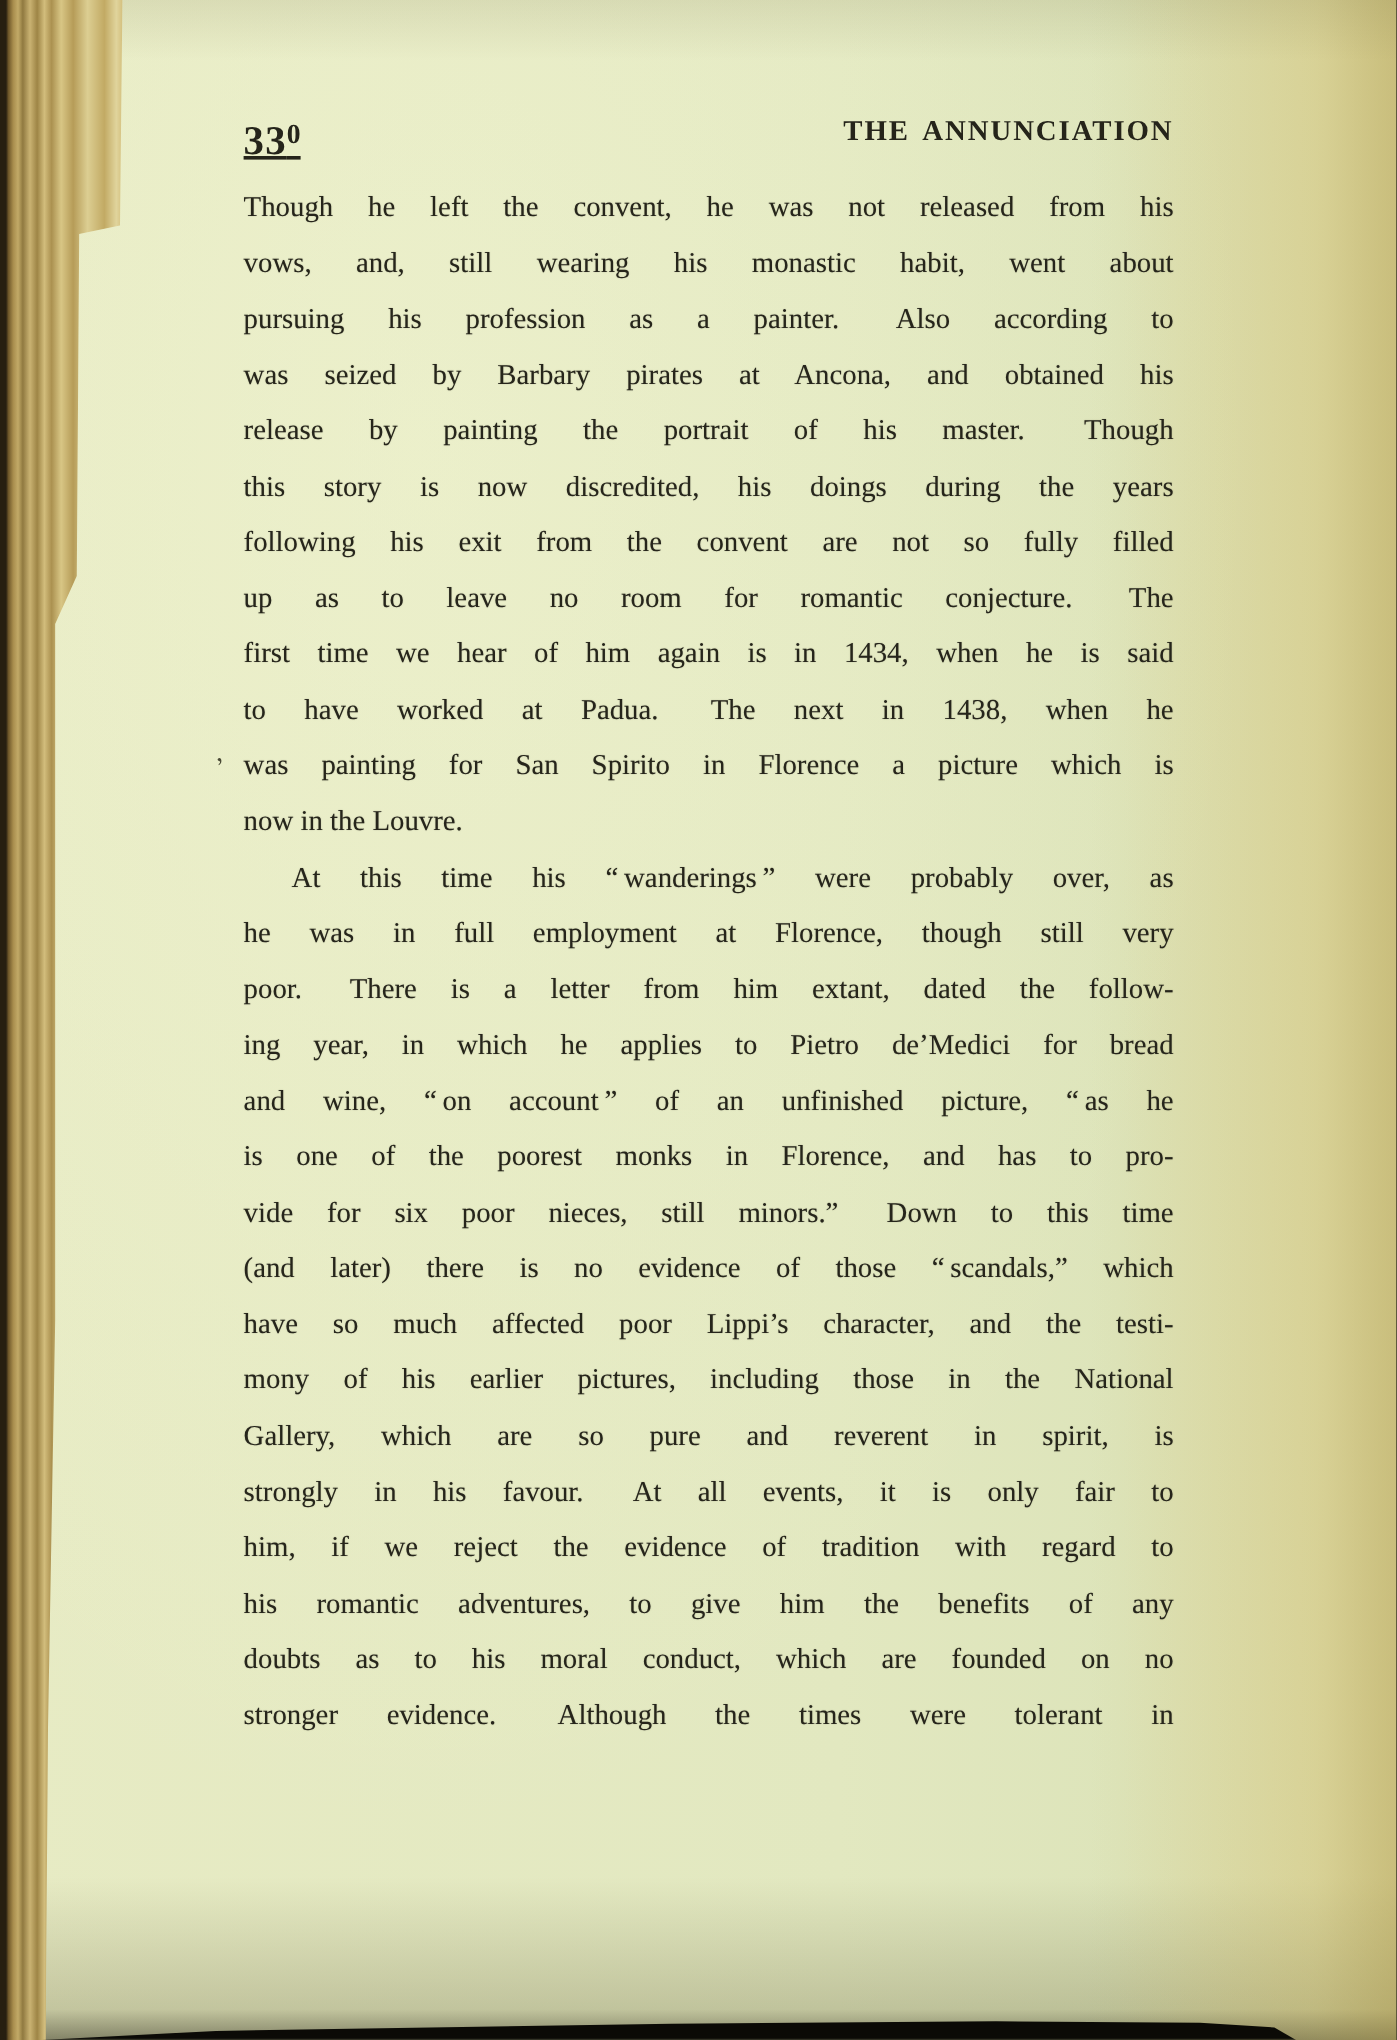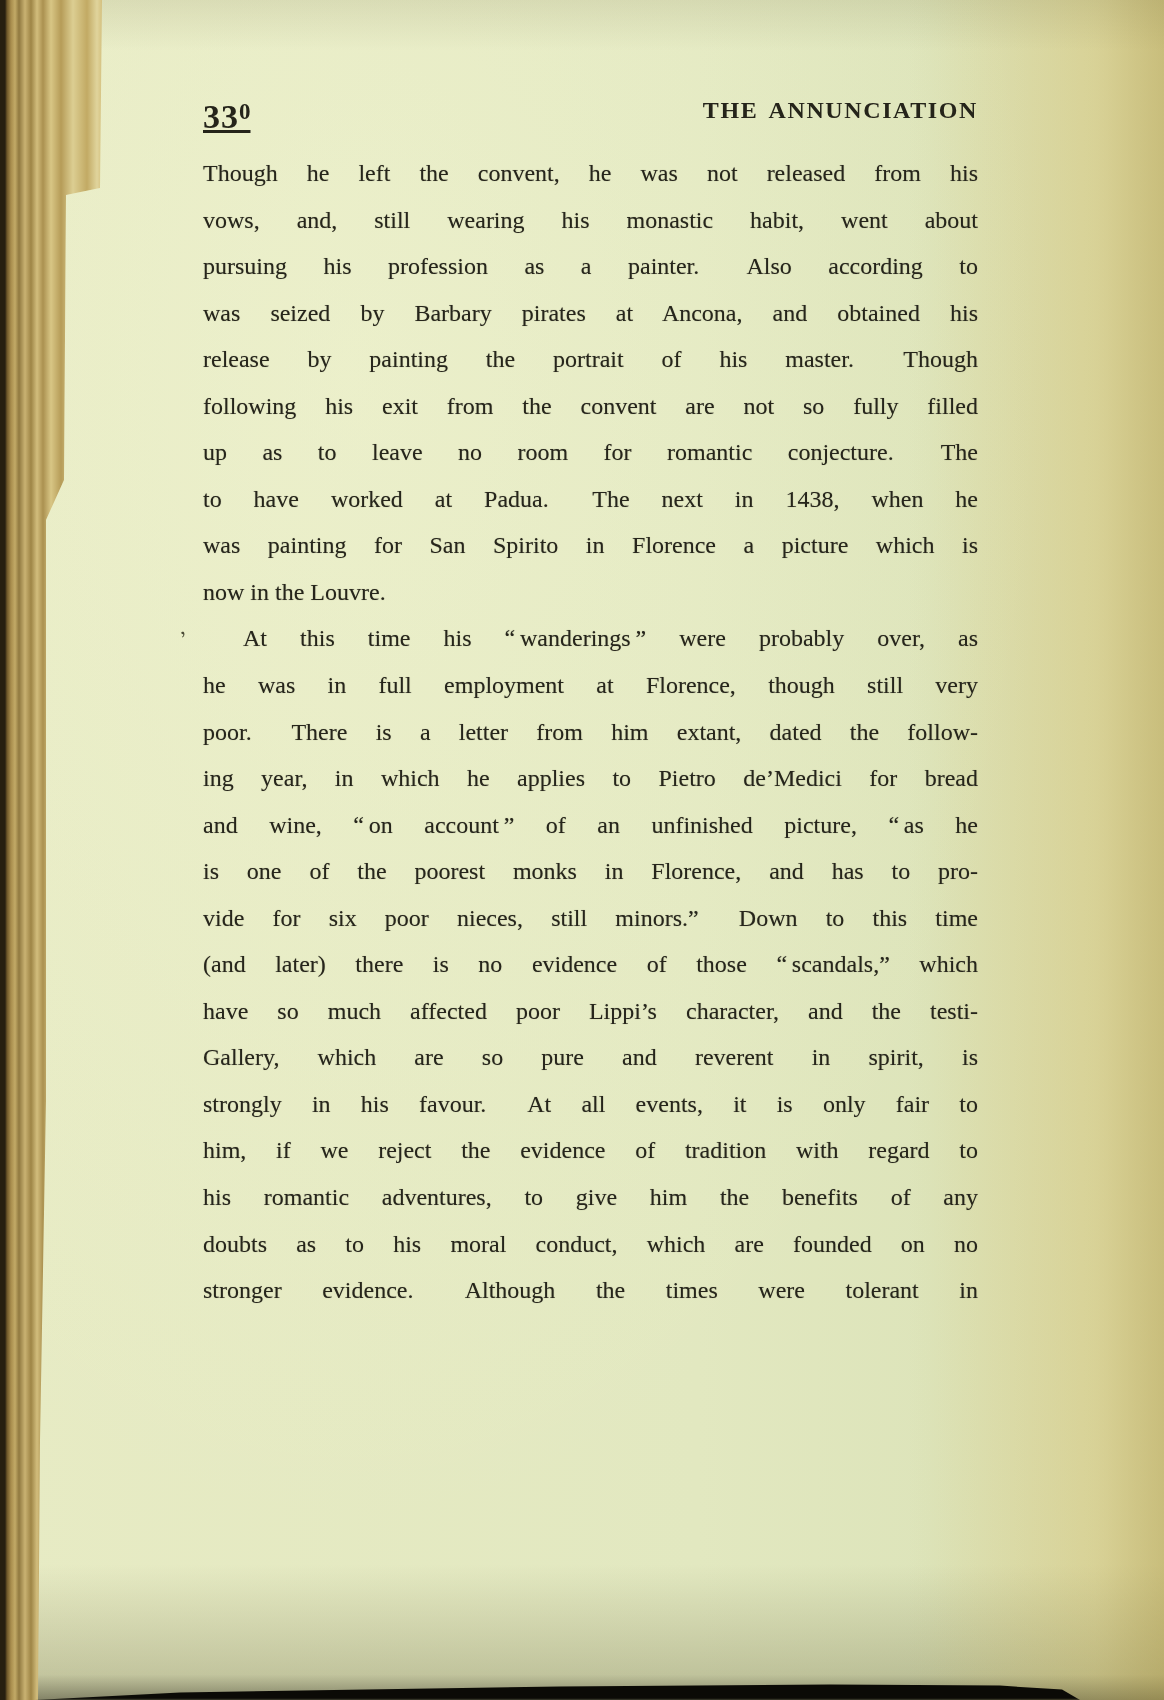--- a/index.html
+++ b/index.html
@@ -92,34 +92,37 @@
       <span class="pagenum"><span>33</span><span class="tail">0</span></span>
       <div class="running-title">THE ANNUNCIATION</div>
     </div>
     <span class="margin-mark">’</span>
     <div id="text-block" class="text-block">
         <div class="line">Though he left the convent, he was not released from his</div>
         <div class="line">vows, and, still wearing his monastic habit, went about</div>
         <div class="line">pursuing his profession as a painter.  Also according to</div>
         <div class="line">was seized by Barbary pirates at Ancona, and obtained his</div>
         <div class="line">release by painting the portrait of his master.  Though</div>
+        <div class="line">this story is now discredited, his doings during the years</div>
         <div class="line">following his exit from the convent are not so fully filled</div>
         <div class="line">up as to leave no room for romantic conjecture.  The</div>
+        <div class="line">first time we hear of him again is in 1434, when he is said</div>
         <div class="line">to have worked at Padua.  The next in 1438, when he</div>
         <div class="line">was painting for San Spirito in Florence a picture which is</div>
         <div class="line short">now in the Louvre.</div>
         <div class="line indent">At this time his “ wanderings ” were probably over, as</div>
         <div class="line">he was in full employment at Florence, though still very</div>
         <div class="line">poor.  There is a letter from him extant, dated the follow-</div>
         <div class="line">ing year, in which he applies to Pietro de’Medici for bread</div>
         <div class="line">and wine, “ on account ” of an unfinished picture, “ as he</div>
         <div class="line">is one of the poorest monks in Florence, and has to pro-</div>
         <div class="line">vide for six poor nieces, still minors.”  Down to this time</div>
         <div class="line">(and later) there is no evidence of those “ scandals,” which</div>
         <div class="line">have so much affected poor Lippi’s character, and the testi-</div>
+        <div class="line">mony of his earlier pictures, including those in the National</div>
         <div class="line">Gallery, which are so pure and reverent in spirit, is</div>
         <div class="line">strongly in his favour.  At all events, it is only fair to</div>
         <div class="line">him, if we reject the evidence of tradition with regard to</div>
         <div class="line">his romantic adventures, to give him the benefits of any</div>
         <div class="line">doubts as to his moral conduct, which are founded on no</div>
         <div class="line">stronger evidence.  Although the times were tolerant in</div>
       </div>
   </div>
   <div class="bottom-wedge"></div>
 </div>

